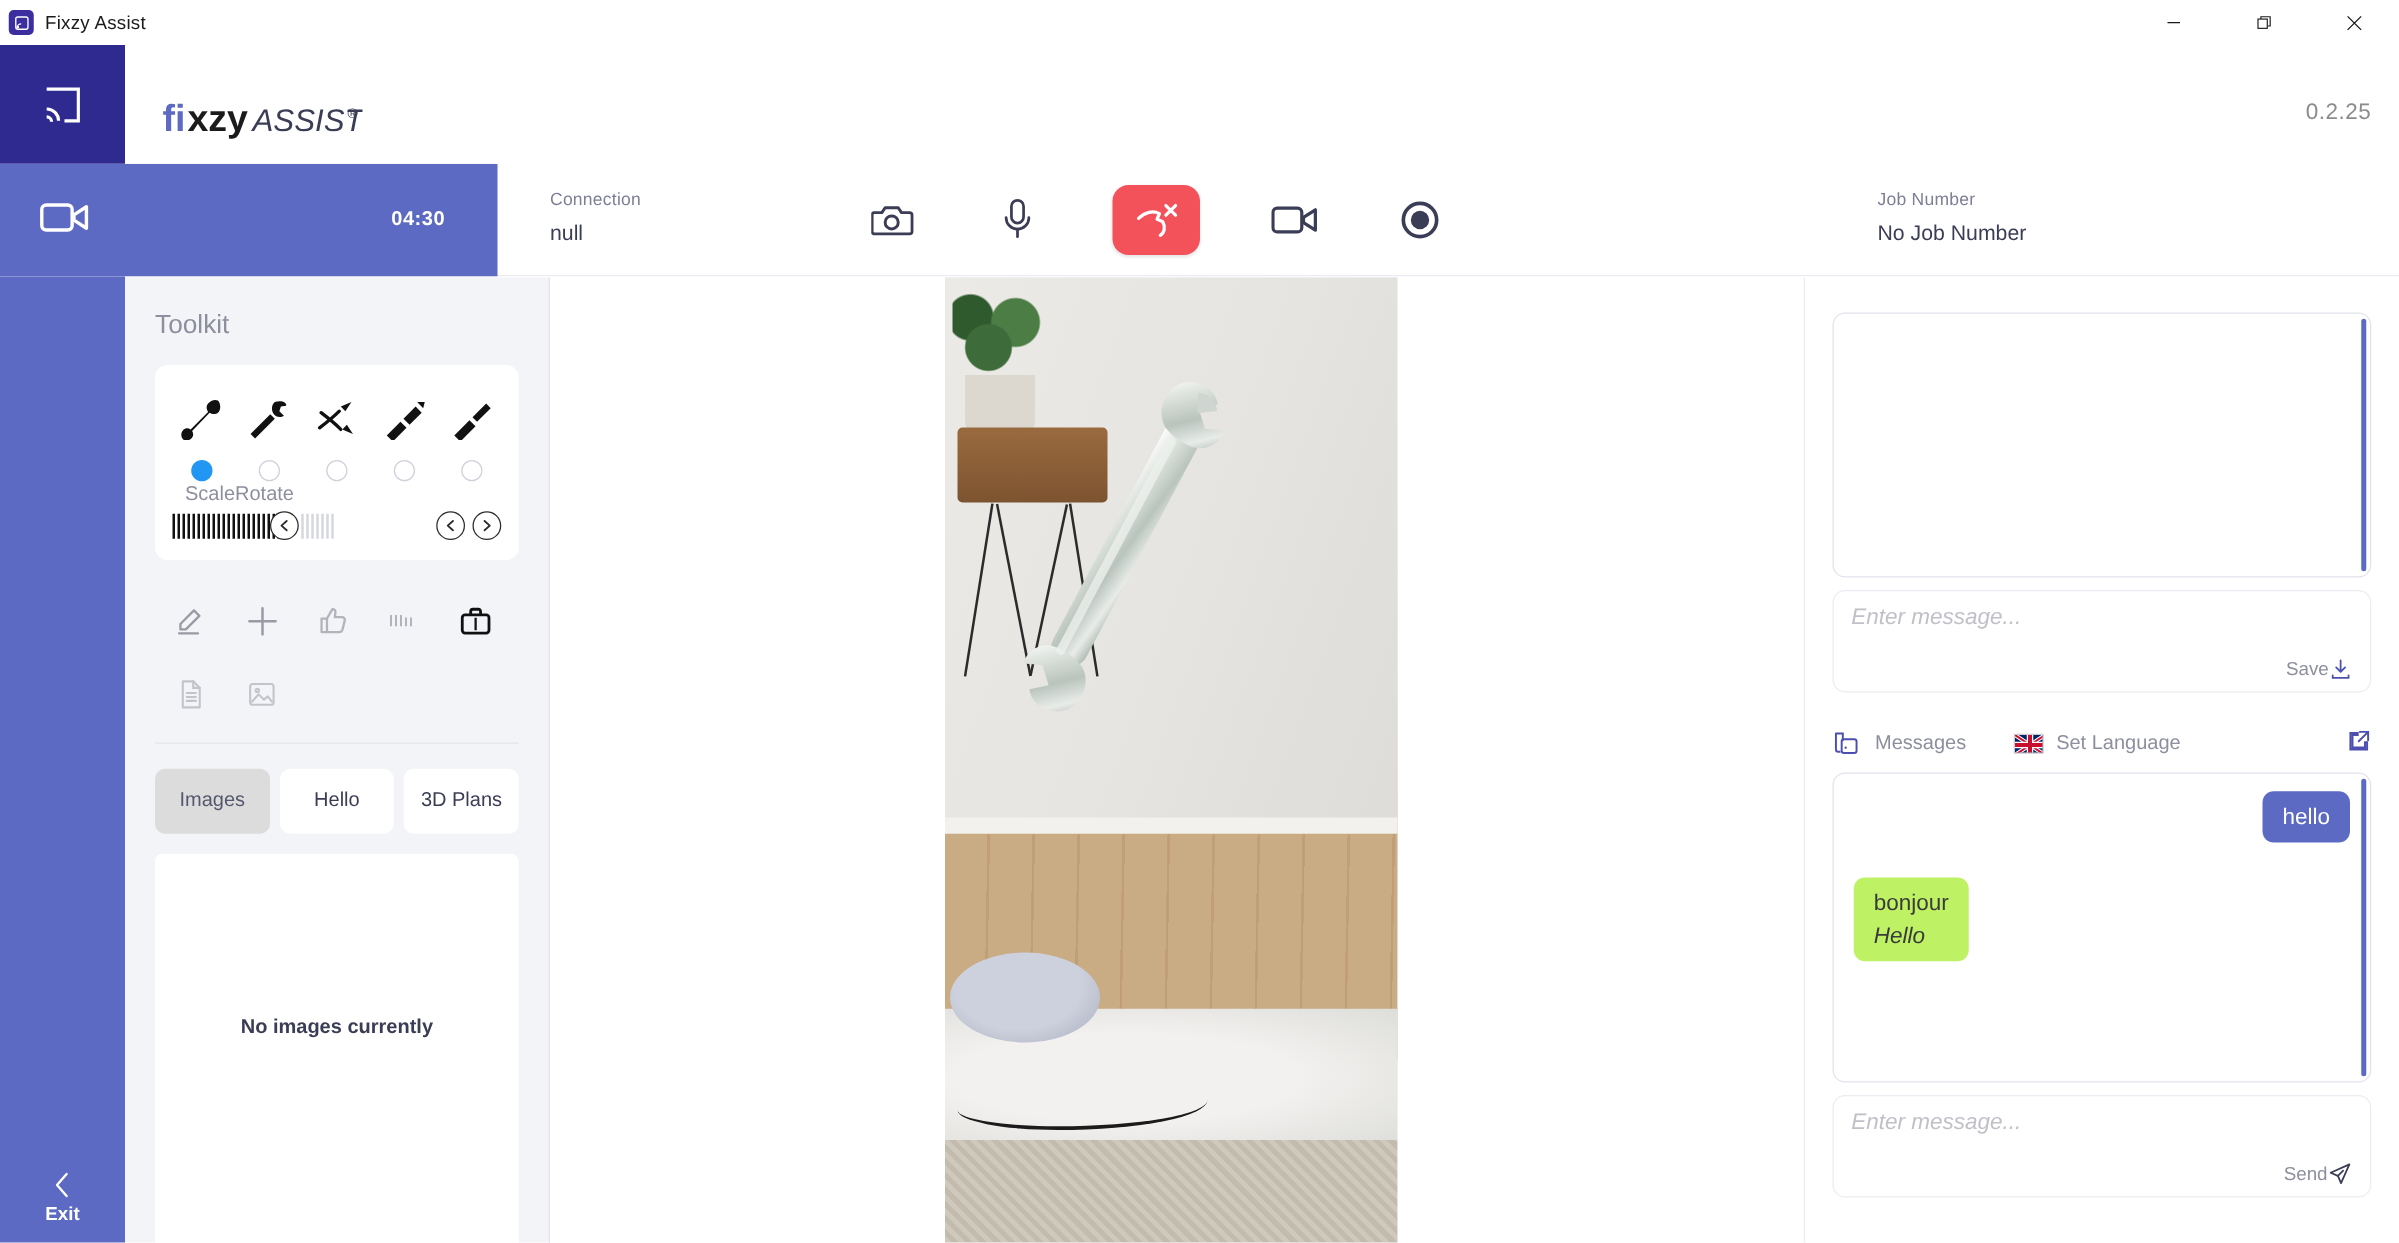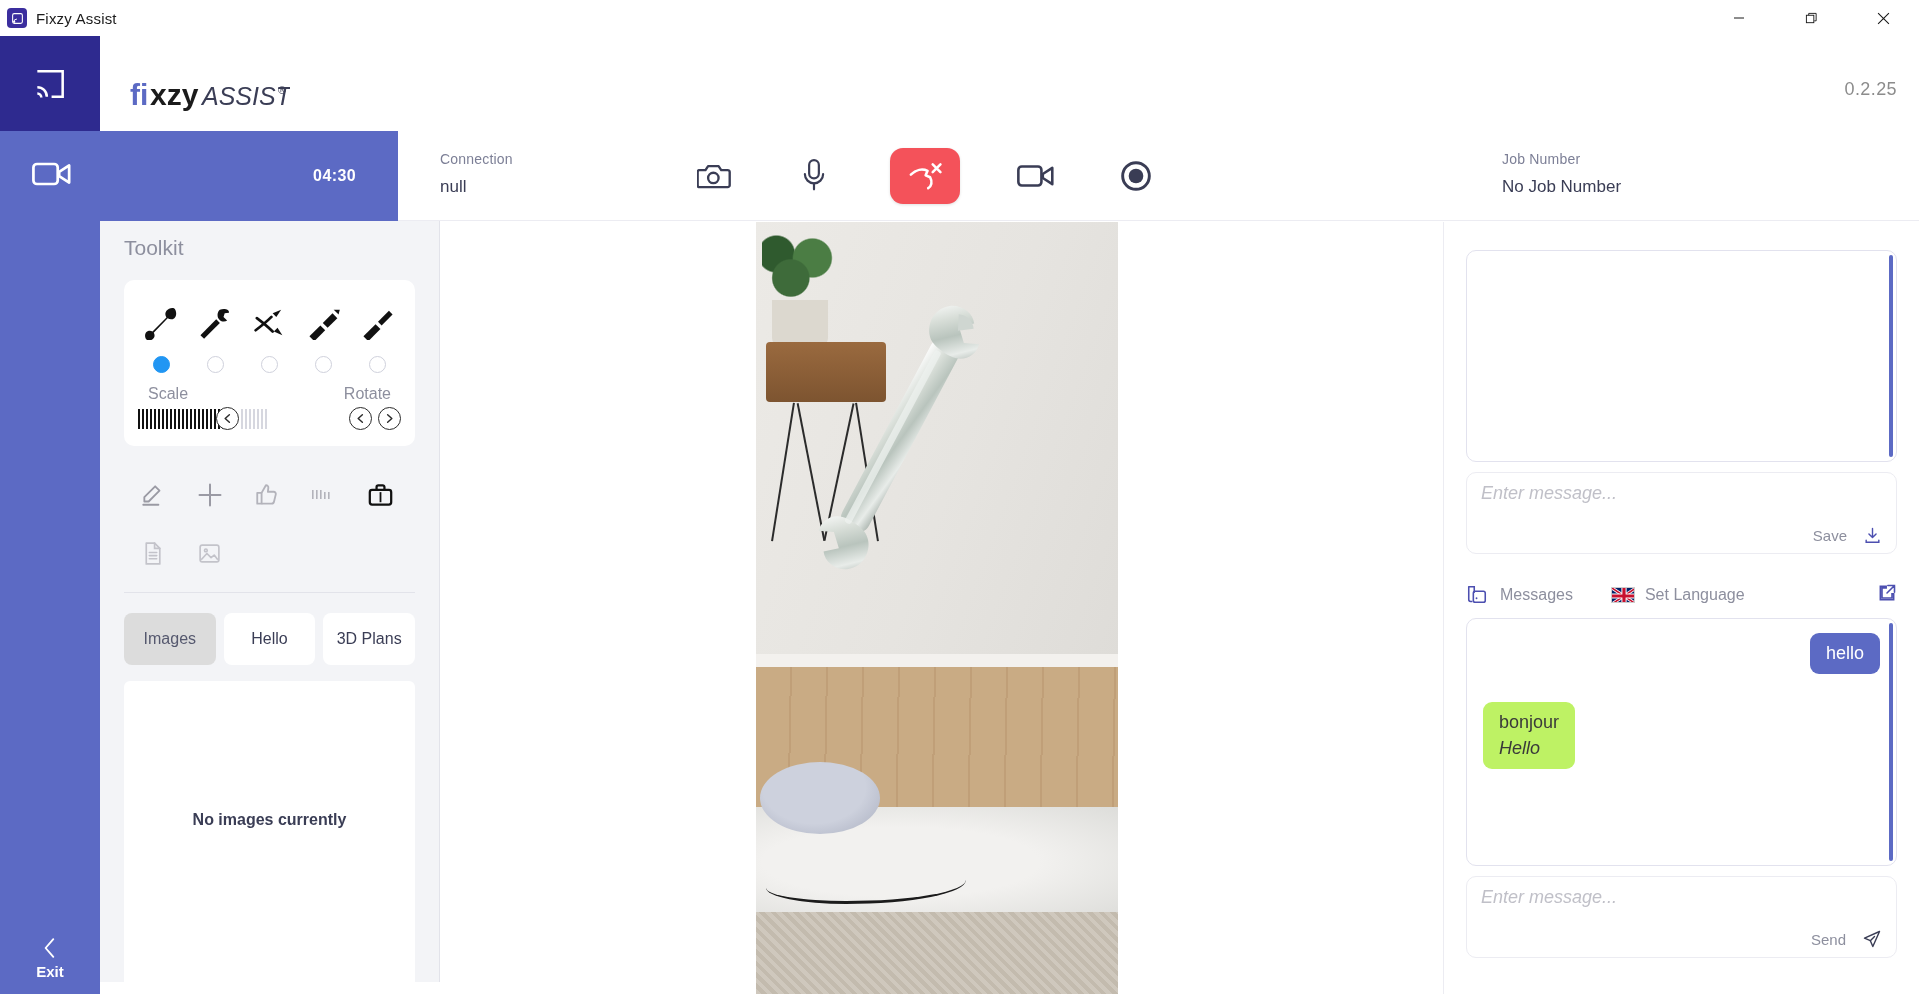--- a/index.html
+++ b/index.html
@@ -81,33 +81,33 @@
   .rail {
     position: absolute; left: 0; top: 131px; width: 100px; height: 863px;
     background: #5c6ac4; display: flex; flex-direction: column;
     justify-content: flex-end; padding-bottom: 14px;
     z-index: 20;
   }
   .exit-label { color: #ffffff; font-size: 15px; font-weight: bold; margin-top: 4px; }
 
   
   .toolkit {
-    position: absolute; left: 100px; top: 210px; width: 340px; height: 772px;
+    position: absolute; left: 100px; top: 222px; width: 340px; height: 772px;
     background: #f3f4f7; border-right: 1px solid #e2e3ea; z-index: 15;
     padding: 26px 24px 0 24px;
   }
   .toolkit-title { font-size: 21px; color: #8d8f9e; margin-bottom: 20px; }
   .tool-card {
     background: #ffffff; border-radius: 10px; padding: 14px 10px 16px 10px;
   }
   .tool-row { display: flex; justify-content: space-around; align-items: flex-end; height: 46px; }
   .radio-row { display: flex; justify-content: space-around; margin-top: 16px; }
   .radio { width: 17px; height: 17px; border-radius: 50%; border: 1.5px solid #cfd1dc; }
   .radio.on { background: #2196f3; border-color: #2196f3; }
-  .slider-labels { display: flex; justify-content: space-between; margin-top: 12px; padding: 0 14px; }
+  .slider-labels { display: flex; margin-top: 2px; padding: 0 14px; }
   .slider-labels span { font-size: 16px; color: #8d8f9e; }
   .slider-row { display: flex; align-items: center; justify-content: space-between; margin-top: 4px; padding: 0 4px; }
   .ticks { display: flex; align-items: center; height: 22px; }
   .tick { width: 2px; height: 20px; background: #111; margin-right: 2px; }
   .tick.dim { background: #d6d7df; }
   .circ-btn { width: 23px; height: 23px; border-radius: 50%; border: 1.6px solid #2b2b2b;
     display: flex; align-items: center; justify-content: center; background: #fff; }
   .rotate-grp { display: flex; gap: 6px; }
 
   .tool-grid { margin-top: 26px; }
@@ -193,21 +193,21 @@
     position: absolute; right: 3px; top: 4px; width: 4px; bottom: 4px;
     background: #5c6ac4; border-radius: 2px;
   }
   .entry-box {
     margin-top: 10px; height: 82px; border: 1.5px solid #ececf2;
     border-radius: 10px; position: relative; padding: 10px 14px;
   }
   .entry-ph { font-size: 18px; color: #c0c0c8; font-style: italic; }
   .entry-action {
     position: absolute; right: 14px; bottom: 8px; display: flex;
-    align-items: center; gap: 16px; margin-left: 18px;
+    align-items: center;  margin-left: 18px;
   }
   .entry-action-text { font-size: 15px; color: #8d8f9e; }
 
   .msg-box {
     margin-top: 8px; height: 248px; border: 1.5px solid #e2e2ee;
     border-radius: 10px; position: relative; background: #fff;
     padding: 14px 16px; overflow: hidden;
   }
   .bub-out {
     margin-left: auto; max-width: 260px; background: #5c6ac4; color: #fff;

